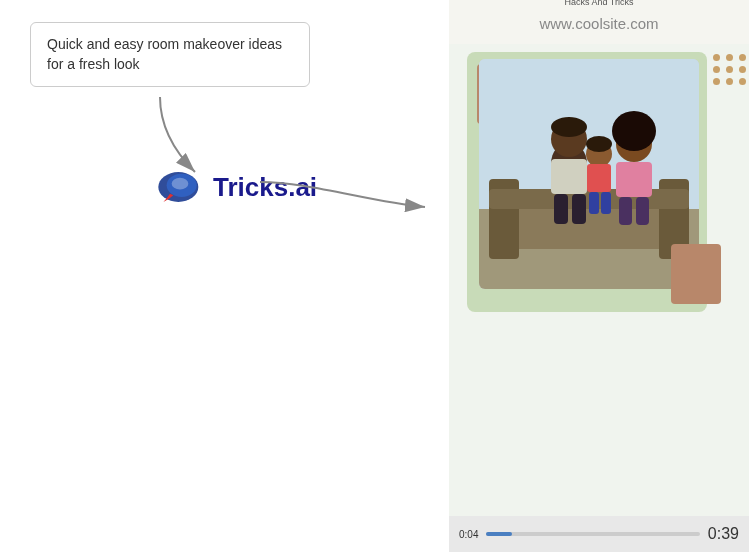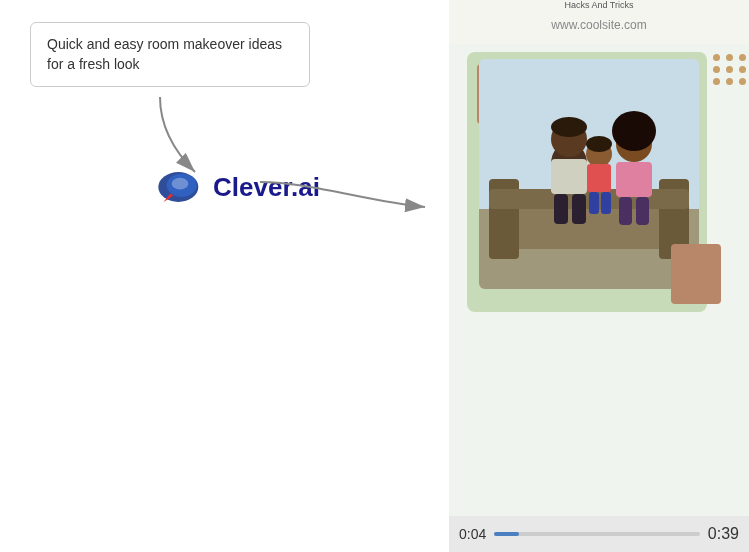--- a/index.html
+++ b/index.html
@@ -226,37 +226,37 @@
     }
 
     .subtext {
       font-size: 9px;
       color: #555;
       line-height: 1.4;
       margin-bottom: 6px;
     }
 
     .website-text {
-      font-size: 12px;
+      font-size: 15px;
       color: #888;
       margin-bottom: 4px;
     }
 
     
     .progress-area {
       height: 36px;
       background: #e8e8e8;
       display: flex;
       align-items: center;
       padding: 0 10px;
       gap: 8px;
     }
 
     .time-start {
-      font-size: 14px;
+      font-size: 10px;
       color: #333;
     }
 
     .progress-bar-container {
       flex: 1;
       height: 4px;
       background: #ccc;
       border-radius: 2px;
       position: relative;
     }
@@ -296,21 +296,21 @@
     <svg class="predis-logo-icon" viewBox="0 0 60 48">
 
       <ellipse cx="28" cy="24" rx="24" ry="18" fill="#1a3a8f" opacity="0.9"></ellipse>
       <ellipse cx="32" cy="22" rx="18" ry="14" fill="#3060c0"></ellipse>
 
       <path d="M 18 32 Q 14 38 10 42 Q 18 38 22 34 Z" fill="#e03030"></path>
 
       <ellipse cx="30" cy="20" rx="10" ry="7" fill="white" opacity="0.3"></ellipse>
     </svg>
     <div>
-      <span style="font-size:26px;font-weight:bold;color:#1a1a8c;">Clever</span><span style="font-size:26px;font-weight:bold;color:#1a1a8c;">.ai</span>
+      <span style="font-size:26px;font-weight:bold;color:#1a1a8c;">Tricks</span><span style="font-size:26px;font-weight:bold;color:#1a1a8c;">.ai</span>
     </div>
   </div>
 
   <svg class="arrow2-svg">
     <defs>
       <marker id="arrowhead2" markerWidth="10" markerHeight="7" refX="10" refY="3.5" orient="auto">
         <polygon points="0 0, 10 3.5, 0 7" fill="#888"></polygon>
       </marker>
     </defs>
     <path d="M 10 30 C 60 30, 120 50, 175 55" stroke="#888" stroke-width="2" fill="none" marker-end="url(#arrowhead2)"></path>

